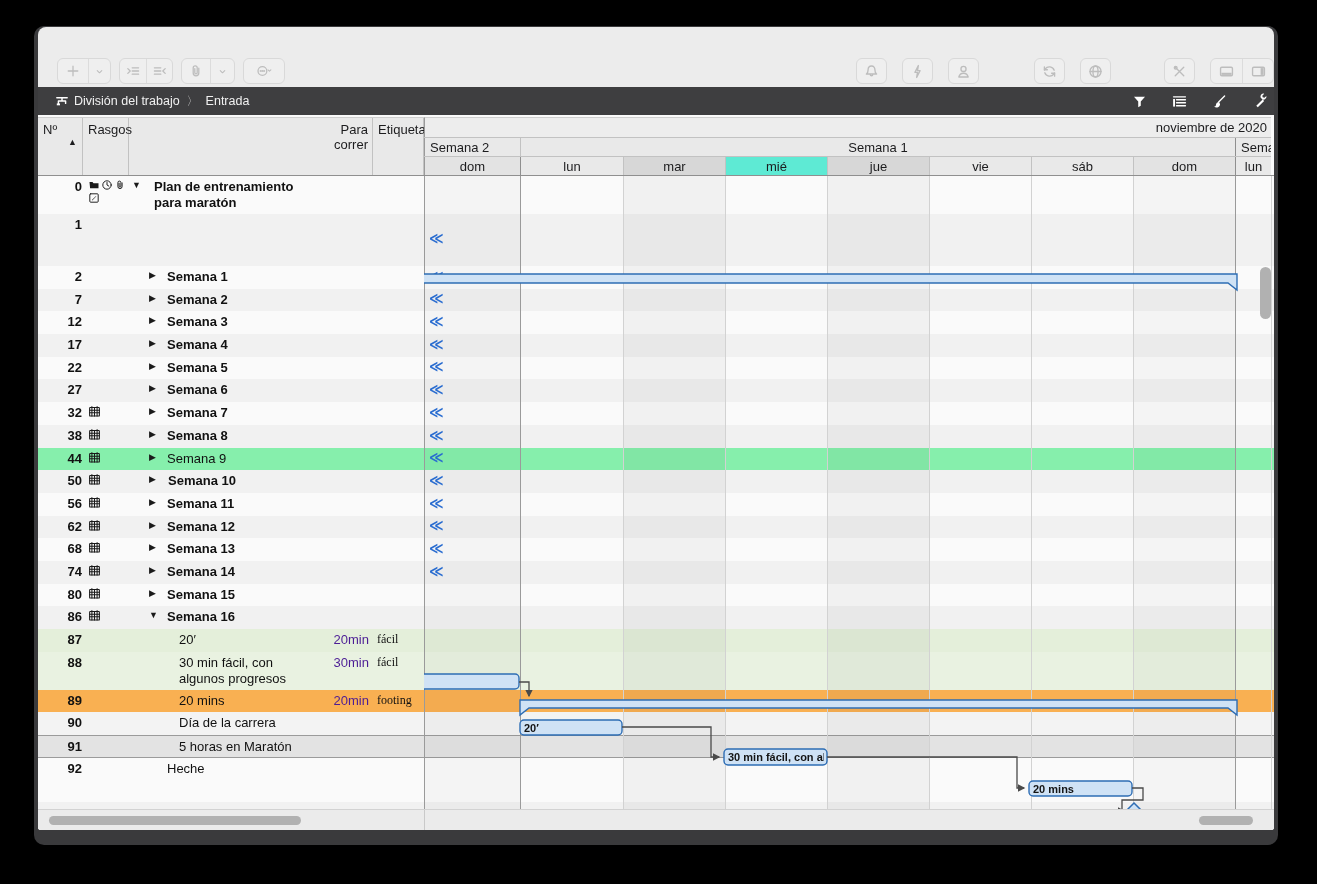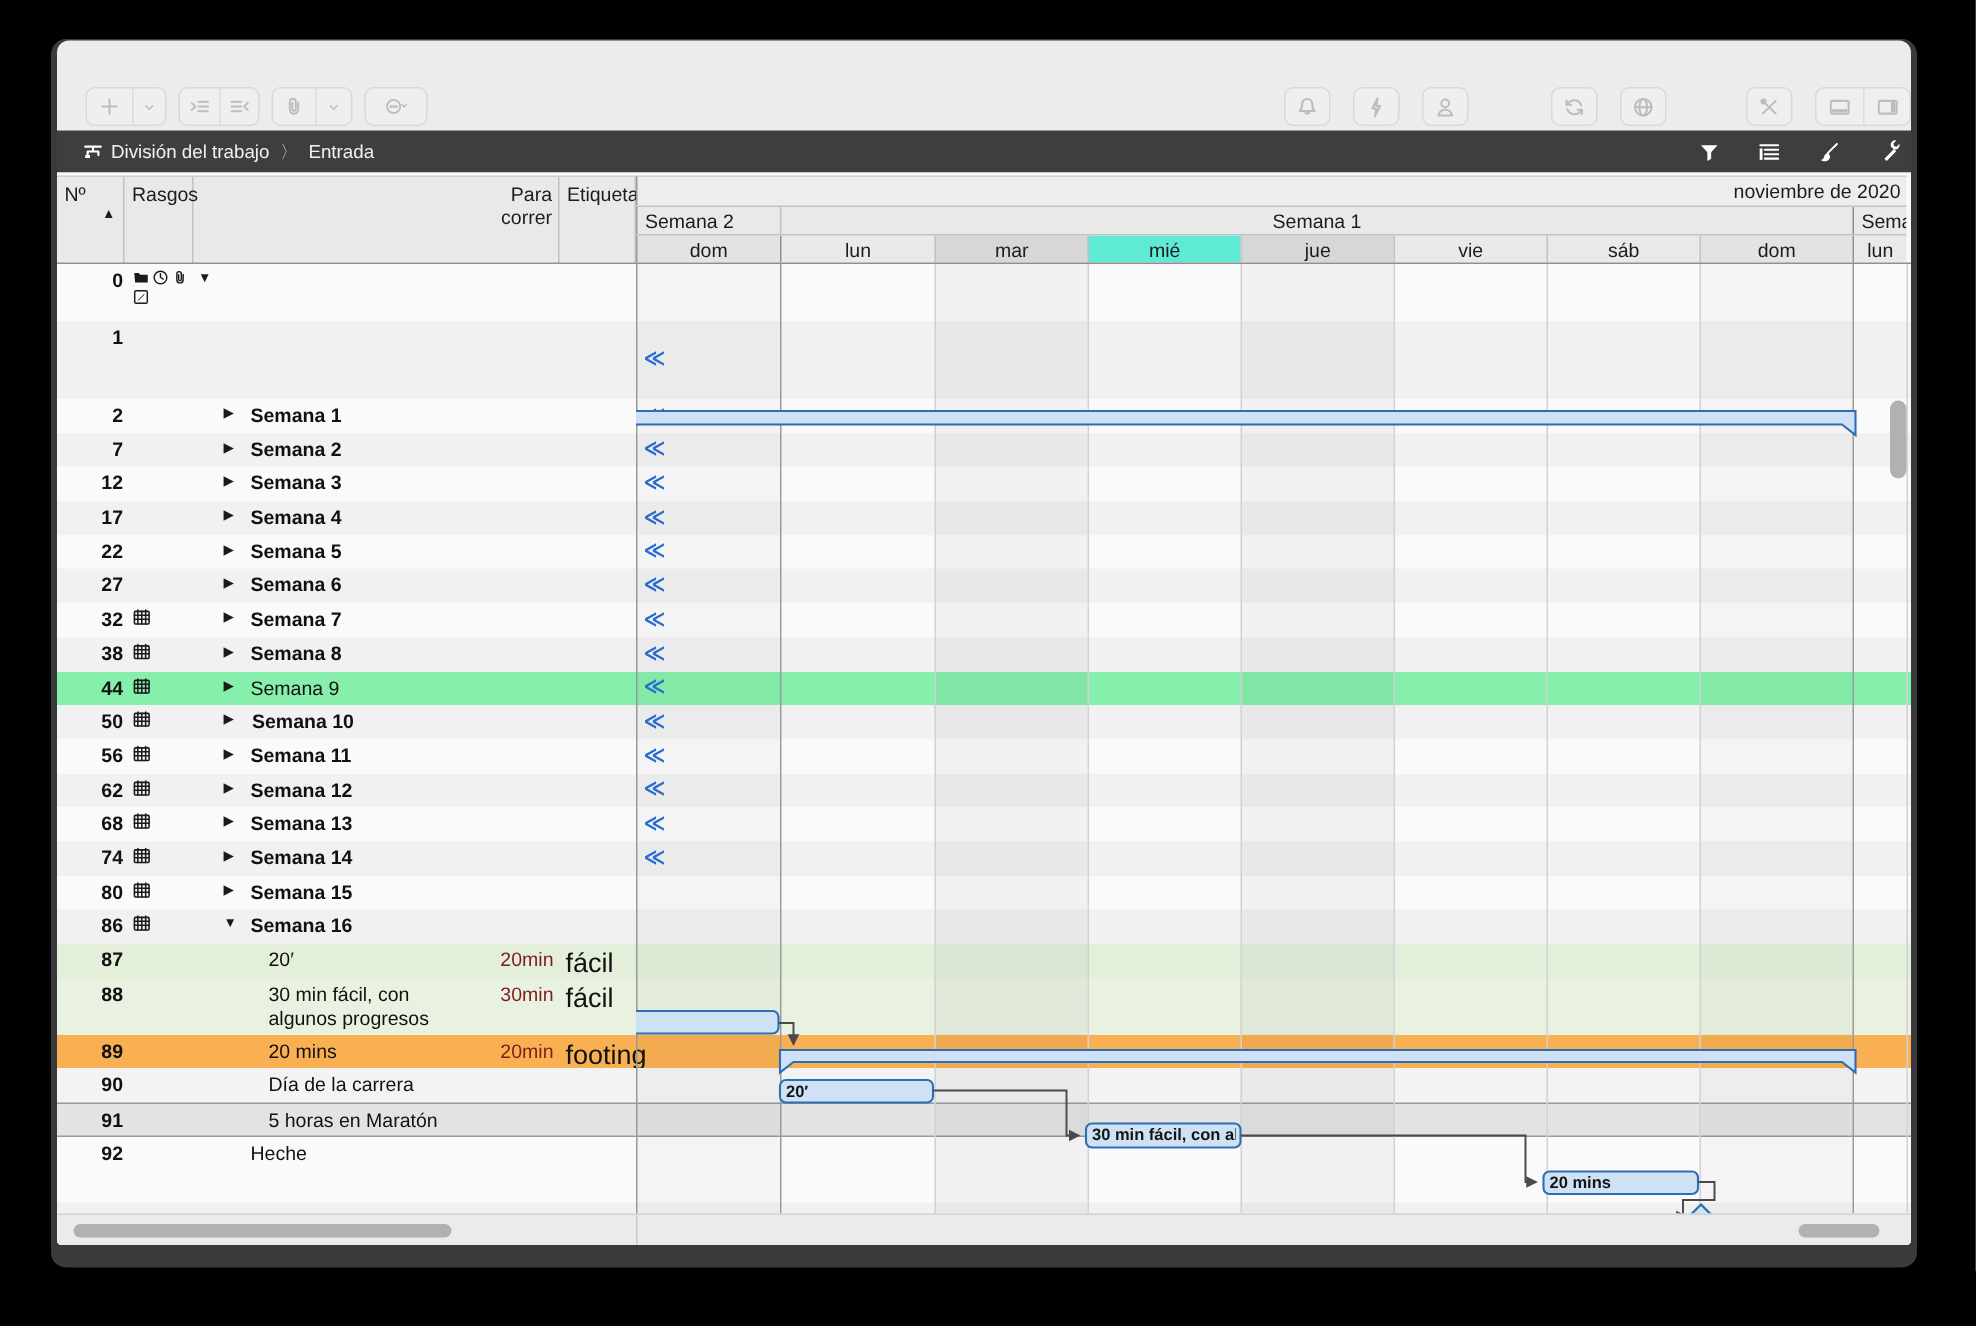--- a/index.html
+++ b/index.html
@@ -30,22 +30,22 @@
   .hdr-top{border-top:1px solid #cfcfcf;}
   .hdr-bottom{position:absolute;left:0;top:60px;width:1236px;height:1px;background:#8f8f8f;z-index:6;}
   .band{position:absolute;background:#e9e9e9;overflow:hidden;}
   .bandcell{position:absolute;top:0;height:100%;border-left:1px solid #c2c2c2;font-size:13px;color:#1c1c1e;overflow:hidden;white-space:nowrap;}
   .rows{position:absolute;left:0;top:61px;width:1236px;}
   .row{position:absolute;left:0;width:1236px;}
   .cell-num{position:absolute;left:0;top:3px;width:44px;text-align:right;font-size:13px;font-weight:bold;color:#111;}
   .cell-icons{position:absolute;left:50px;top:3px;width:42px;display:flex;flex-wrap:wrap;gap:1px;color:#1a1a1a;}
   .disc{position:absolute;top:4px;font-size:9px;color:#1a1a1a;}
   .cell-title{position:absolute;top:3px;font-size:13px;color:#111;line-height:16px;}
-  .cell-para{position:absolute;left:279px;top:3px;width:52px;text-align:right;font-size:13px;color:#7f1d1d;}
-  .cell-tag{position:absolute;left:339px;top:3px;font-size:18px;color:#111;}
+  .cell-para{position:absolute;left:279px;top:3px;width:52px;text-align:right;font-size:13px;color:#4c1d95;}
+  .cell-tag{position:absolute;left:339px;top:3px;font-size:12px;color:#111;font-family:Liberation Serif, serif;}
   .offmark{position:absolute;left:391px;font-size:14px;font-weight:bold;color:#2a6fd6;}
   .colgrid{position:absolute;top:61px;height:634px;border-left:1px solid #d2d2d2;}
   .colgrid.wk{border-left:1px solid #9a9a9a;}
   .gsvg{position:absolute;left:0;top:0;pointer-events:none;z-index:5;}
   .barlabel{position:absolute;z-index:6;font-size:11px;font-weight:bold;color:#141414;white-space:nowrap;overflow:hidden;line-height:14px;}
   .scrollstrip{position:absolute;left:0;top:694px;width:1236px;height:21px;background:#ebebeb;border-top:1px solid #d2d2d2;z-index:7;}
   .thumb{position:absolute;background:#b1b1b1;border-radius:5px;}
   .vthumb{position:absolute;width:11px;background:#b1b1b1;border-radius:6px;z-index:8;}
   .icbtn{display:flex;align-items:center;justify-content:center;}
 </style>
@@ -229,20 +229,21 @@
               </svg>
               <svg width="12" height="12" viewBox="0 0 20 20" fill="none" stroke="#1a1a1a" stroke-width="1.6" stroke-linecap="round" stroke-linejoin="round">
                 <path d="M13.5 6.5v6a3.5 3.5 0 0 1-7 0V6a2.5 2.5 0 0 1 5 0v6a1.5 1.5 0 0 1-3 0V7"></path>
               </svg>
               <svg width="12" height="12" viewBox="0 0 20 20" fill="none" stroke="#1a1a1a" stroke-width="1.6" stroke-linecap="round" stroke-linejoin="round">
                 <rect x="3" y="3" width="14" height="14" rx="1.5"></rect>
                 <path d="M6.5 13.5l6-6 1.8-1.2-1.2 1.8-6 6z" fill="#1a1a1a" stroke="none"></path>
               </svg>
             </span>
             <span class="disc" style="left:94px">▼</span>
+            <span class="cell-title" style="left:116px;width:163px;font-weight:bold;">Plan de entrenamiento para maratón</span>
           </div>
           <div class="row" style="top:38px;height:52px;background:#f1f1f1;">
             <span class="cell-num">1</span>
             <span class="offmark" style="top:16px">≪</span>
           </div>
           <div class="row" style="top:90px;height:23px;background:#fafafa;">
             <span class="cell-num">2</span>
             <span class="disc" style="left:111px">▶</span>
             <span class="cell-title" style="left:129px;width:150px;font-weight:bold;">Semana 1</span>
             <span class="offmark" style="top:1.5px">≪</span>

